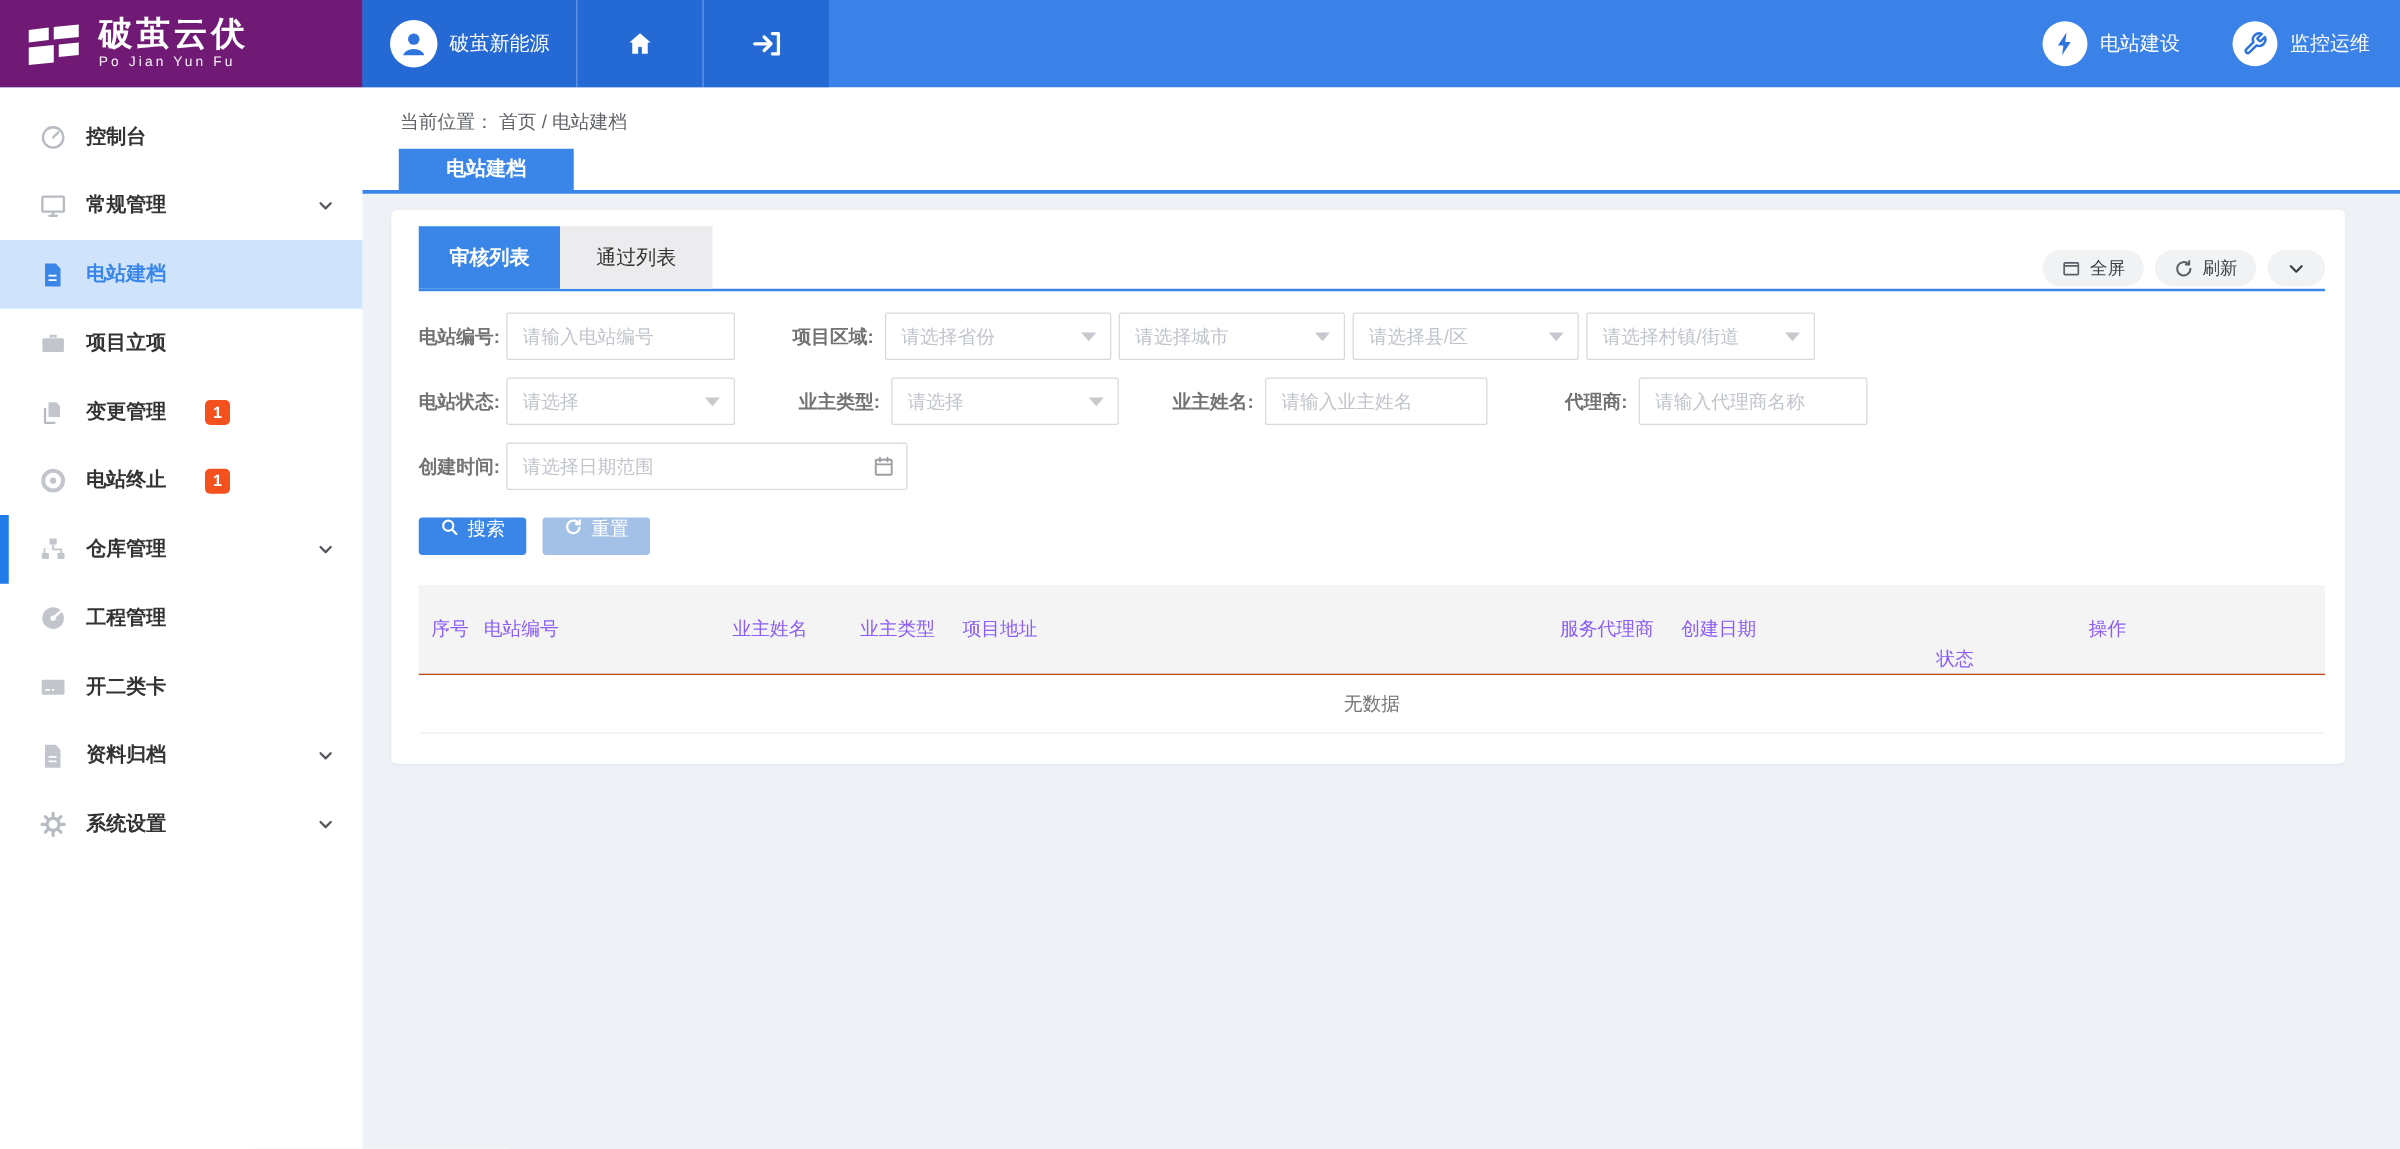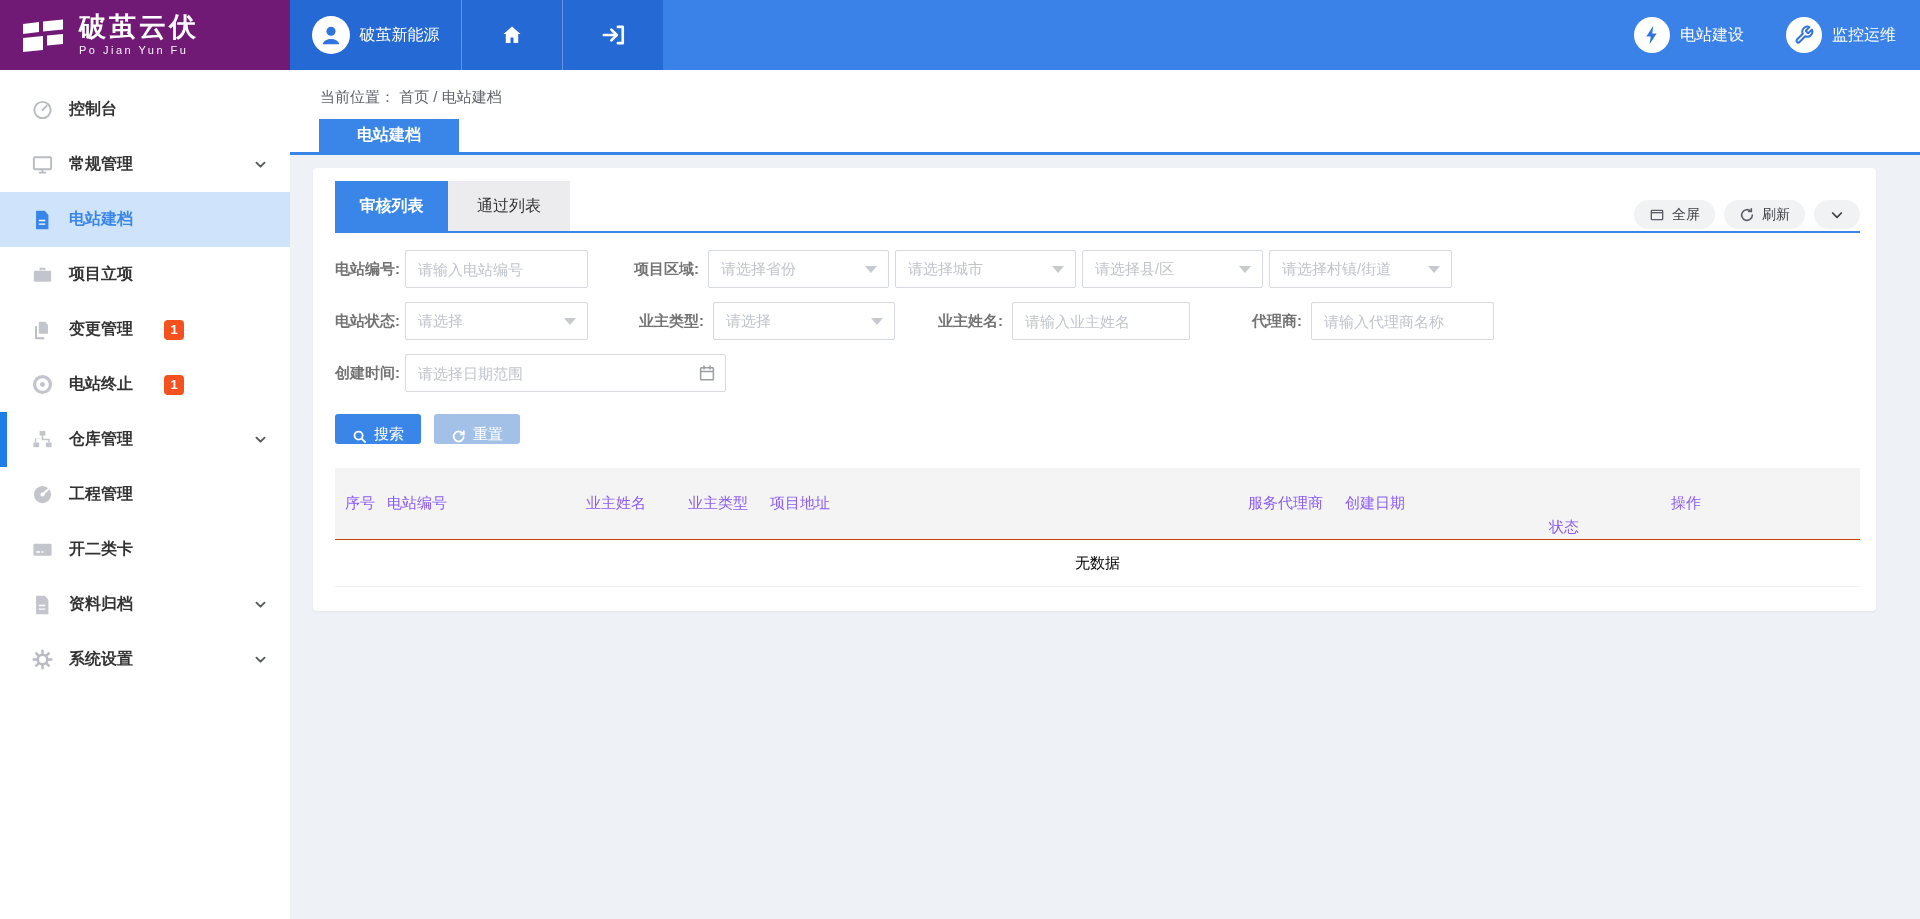--- a/index.html
+++ b/index.html
@@ -53,30 +53,30 @@
   .tin{height:38px;box-sizing:border-box;border:1px solid #d6d9de;border-radius:2px;padding:0 12px;font-size:15px;color:#333;background:#fff;font-family:inherit;outline:none;}
   .tin::placeholder{color:#c0c4cc;}
   .iw183{width:183px;}.iw178{width:178px;}.iw321{width:321px;}
   .sel{height:38px;box-sizing:border-box;border:1px solid #d6d9de;border-radius:2px;background:#fff;display:flex;align-items:center;justify-content:space-between;padding:0 11px 0 12px;font-size:15px;color:#c0c4cc;cursor:pointer;flex:0 0 auto;}
   .sw181{width:181px;margin-right:6px;}.sw183{width:183px;}.sw182{width:182px;}
   .caret{width:0;height:0;border-left:6px solid transparent;border-right:6px solid transparent;border-top:7px solid #c6c9ce;margin-left:8px;}
   .date-wrap{position:relative;display:flex;align-items:center;}
   .cal{position:absolute;right:10px;display:flex;cursor:pointer;}
 
   .btnrow{display:flex;gap:13px;margin-top:22px;}
-  .btn{height:30px;border:none;border-radius:3px;display:flex;align-items:flex-end;gap:7px;padding:0 17px;color:#fff;font-size:15px;font-family:inherit;cursor:pointer;}
+  .btn{height:30px;border:none;border-radius:3px;display:flex;align-items:flex-start;gap:7px;padding:0 17px;color:#fff;font-size:15px;font-family:inherit;cursor:pointer;}
   .btn.primary{background:#3a86e8;}
   .btn.reset{background:#a3c1e7;}
 
   .tbl{margin-top:24px;}
   .thead{display:flex;align-items:center;height:72px;background:#f4f4f5;border-bottom:1px solid #c2410c;font-size:15px;color:#8b5cf6;box-sizing:border-box;padding-left:10px;}
   .th{flex:0 0 auto;white-space:nowrap;}
   .c1{width:42px;}.c2{width:199px;}.c3{width:102px;}.c4{width:82px;}.c5{width:478px;}
   .c6{width:97px;}.c7{width:204px;}.c8{width:122px;margin-top:48px;}.c9{flex:1 1 auto;}
-  .empty{height:46px;display:flex;align-items:center;justify-content:center;font-size:15px;color:#000000;border-bottom:1px solid #eef0f4;}
+  .empty{height:46px;display:flex;align-items:center;justify-content:center;font-size:15px;color:#737373;border-bottom:1px solid #eef0f4;}
 </style>
 </head>
 <body>
 
 <div id="app">
 
   <div class="topbar">
     <div class="brand">
       <span style="display:flex;">
         <svg width="46" height="40" viewBox="0 0 46 40" fill="#ffffff">

